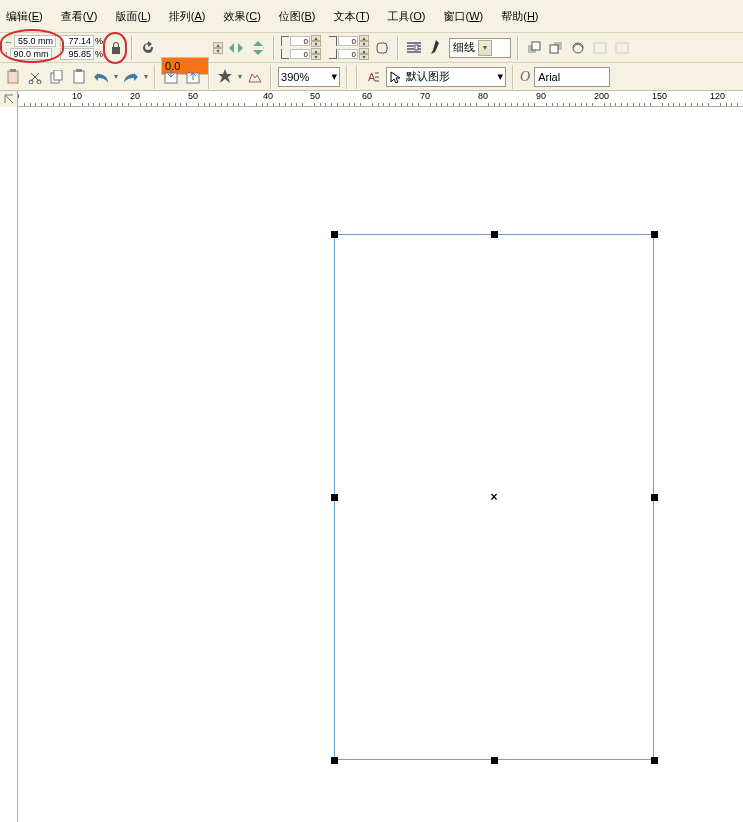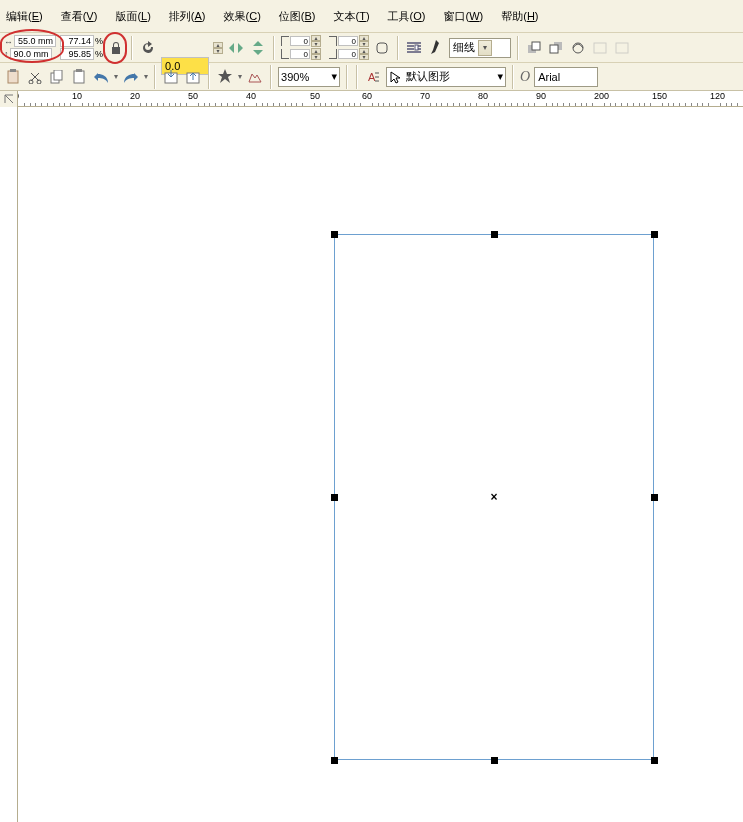--- a/index.html
+++ b/index.html
@@ -63,21 +63,21 @@
     text-align: center;
     color: #555;
   }
   .icon-btn {
     width: 18px; height: 18px;
     display: flex; align-items: center; justify-content: center;
     border: 1px solid transparent;
     border-radius: 2px;
   }
   .wide-input {
-    background: #fde047;
+    background: #f97316;
     border: 1px solid #c0c0c0;
     height: 18px;
     width: 48px;
     font-size: 11px;
     padding: 0 3px;
     margin-top: 36px;
   }
   .tiny-input {
     background: #fff;
     border: 1px solid #c0c0c0;
@@ -121,21 +121,21 @@
   }
   .zoom-box {
     background:#fff;border:1px solid #9e9a85;height:20px;width:62px;
     display:flex;align-items:center;justify-content:space-between;padding:0 2px;font-size:11px;
   }
   .style-box {
     background:#fff;border:1px solid #9e9a85;height:20px;width:120px;
     display:flex;align-items:center;padding:0 2px;gap:3px;font-size:11px;
   }
   .font-box {
-    background:#fff;border:1px solid #9e9a85;height:20px;width:64px;
+    background:#fff;border:1px solid #9e9a85;height:20px;width:76px;
     display:flex;align-items:center;padding:0 3px;gap:3px;font-size:11px;
   }
 
   
   .ruler {
     position: relative;
     height: 16px;
     background: #fff;
     border-bottom: 1px solid #b5ad8f;
     display: flex;
@@ -545,21 +545,21 @@
       <div class="tick-major" style="left: 170px;">50</div>
       <div class="tick-minor" style="left: 179.8px;"></div>
       <div class="tick-minor" style="left: 185.6px;"></div>
       <div class="tick-minor" style="left: 191.4px;"></div>
       <div class="tick-minor" style="left: 197.2px;"></div>
       <div class="tick-minor" style="left: 203px;"></div>
       <div class="tick-minor" style="left: 208.8px;"></div>
       <div class="tick-minor" style="left: 214.6px;"></div>
       <div class="tick-minor" style="left: 220.4px;"></div>
       <div class="tick-minor" style="left: 226.2px;"></div>
-      <div class="tick-major" style="left: 228px;">40</div>
+      <div class="tick-major" style="left: 245px;">40</div>
       <div class="tick-minor" style="left: 237.8px;"></div>
       <div class="tick-minor" style="left: 243.6px;"></div>
       <div class="tick-minor" style="left: 249.4px;"></div>
       <div class="tick-minor" style="left: 255.2px;"></div>
       <div class="tick-minor" style="left: 261px;"></div>
       <div class="tick-minor" style="left: 266.8px;"></div>
       <div class="tick-minor" style="left: 272.6px;"></div>
       <div class="tick-minor" style="left: 278.4px;"></div>
       <div class="tick-minor" style="left: 284.2px;"></div>
       <div class="tick-major" style="left: 292px;">50</div>

